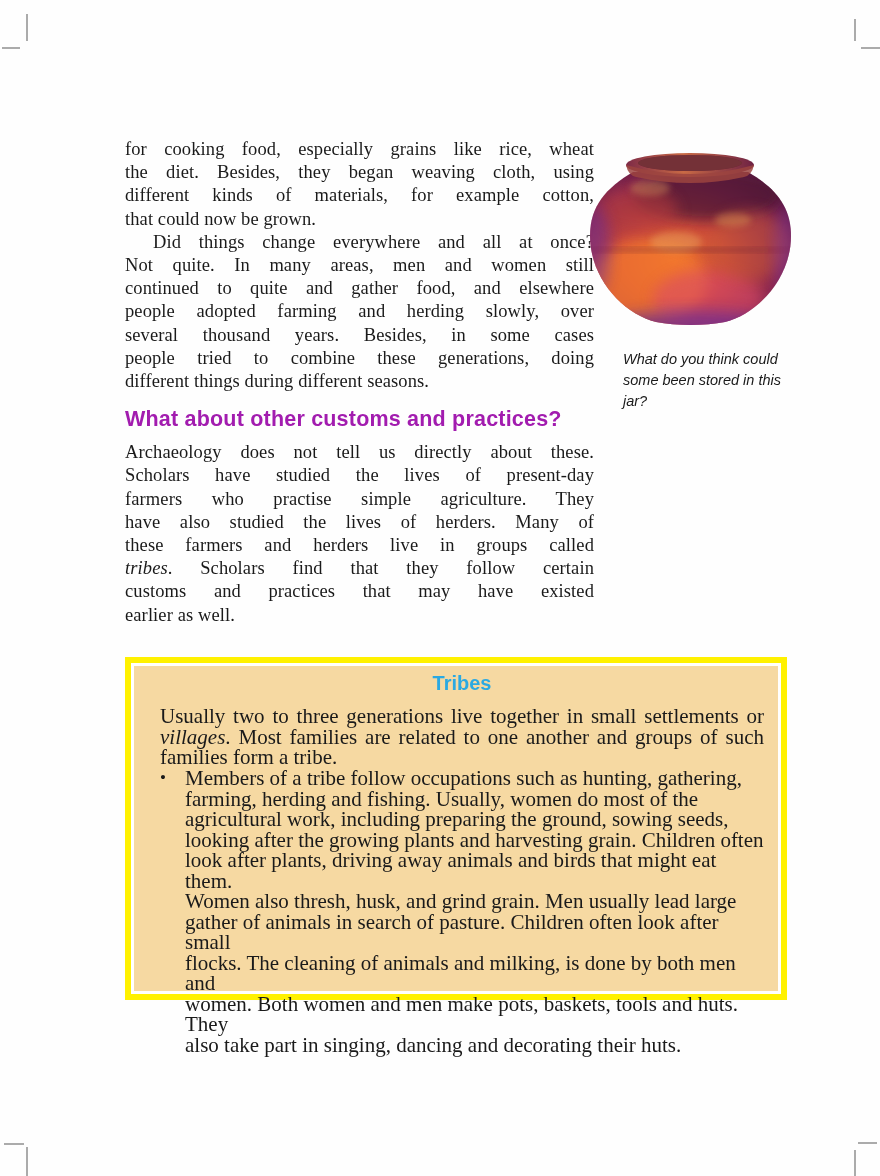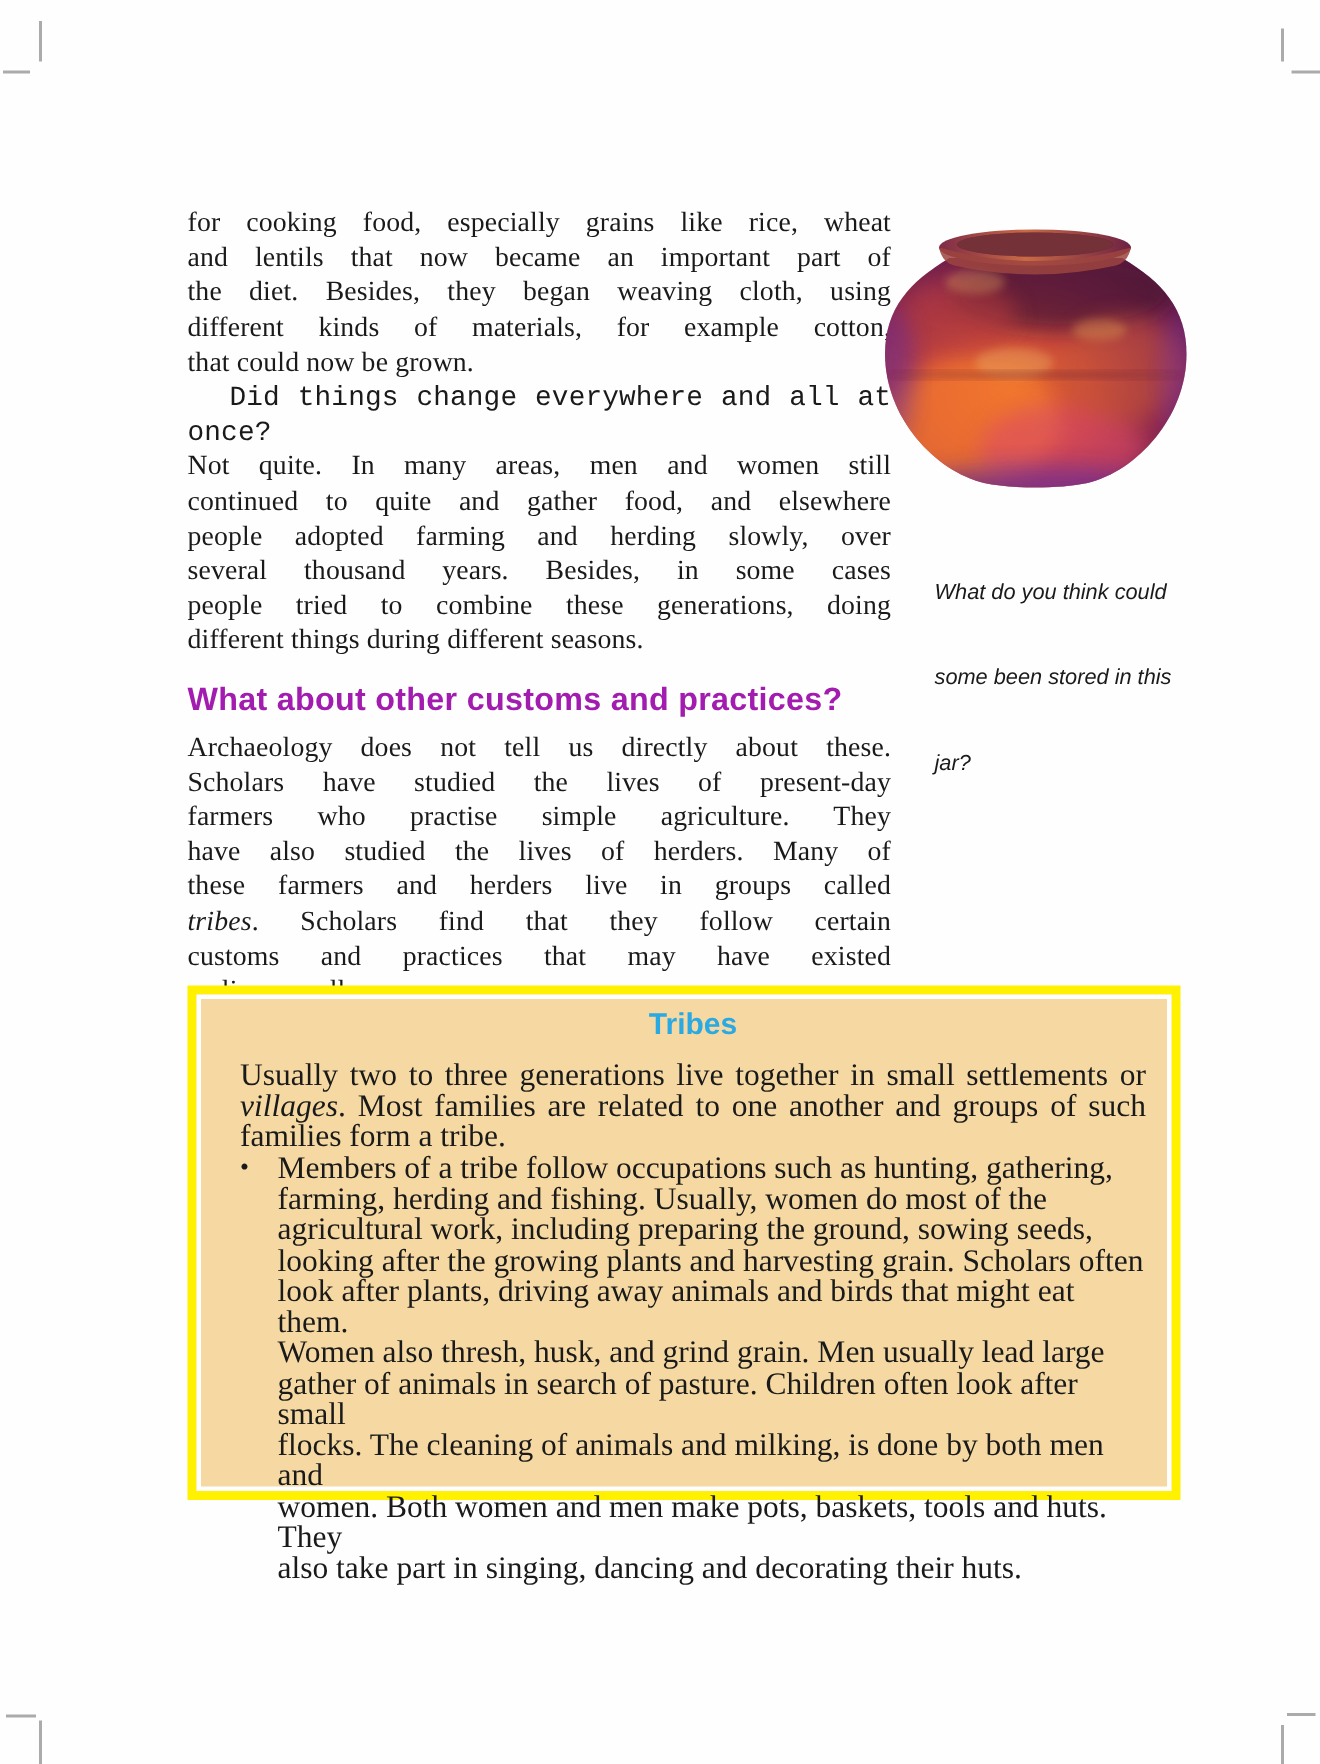--- a/index.html
+++ b/index.html
@@ -7,34 +7,34 @@
     position:relative; width:880px; height:1176px; background:#FEFEFE;
     font-family:"Liberation Serif", serif; color:#1A1A1A; overflow:hidden;
   }
   .crop { position:absolute; background:#ABABAB; }
 
   
   .main-col { position:absolute; left:125px; top:138px; width:469px; }
   .para { font-size:18.5px; line-height:23.2px; letter-spacing:0.1px; }
   .para .line { text-align:justify; text-align-last:justify; }
   .para .line:last-child { text-align-last:left; }
-  .indent-first .line:first-child { text-indent:28px;font-family:Liberation Mono, monospace; }
+  .indent-first .line:first-child { text-indent:28px; }
   .section-heading {
     margin:14px 0 9px 0; font-family:"Liberation Sans", sans-serif;
     font-weight:bold; font-size:21.5px; color:#a21caf; letter-spacing:0.2px;
   }
 
   
   .jar-figure { position:absolute; left:588px; top:150px; width:205px; height:188px; }
   .jar-caption {
     position:absolute; left:623px; top:349px; width:170px;
     font-family:"Liberation Sans", sans-serif; font-style:italic;
     font-size:14.5px; line-height:21px; color:#1A1A1A;
   }
-  .jar-caption .line { white-space:nowrap;margin-top:36px; }
+  .jar-caption .line { white-space:nowrap; }
 
   
   .tribes-box {
     position:absolute; left:125px; top:657px; width:662px; height:343px;
     background:#FFF100; box-sizing:border-box; padding:6px;
   }
   .tribes-inner {
     width:100%; height:100%; box-sizing:border-box;
     background:#F6D9A2; border:3px solid #FFFFFF;
     padding:6px 14px 12px 26px;
@@ -62,21 +62,20 @@
   <div class="crop" style="left:854px;top:19px;width:2px;height:22px;"></div>
   <div class="crop" style="left:861px;top:47px;width:19px;height:2px;"></div>
   <div class="crop" style="left:4px;top:1143px;width:20px;height:2px;"></div>
   <div class="crop" style="left:26px;top:1147px;width:2px;height:29px;"></div>
   <div class="crop" style="left:858px;top:1142px;width:19px;height:2px;"></div>
   <div class="crop" style="left:854px;top:1150px;width:2px;height:26px;"></div>
 
   <div class="main-col">
     <div class="para">
         <div class="line">for cooking food, especially grains like rice, wheat</div>
-        <div class="line">and lentils that now became an important part of</div>
         <div class="line">the diet. Besides, they began weaving cloth, using</div>
         <div class="line">different kinds of materials, for example cotton,</div>
         <div class="line">that could now be grown.</div>
       </div>
     <div class="para indent-first">
         <div class="line">Did things change everywhere and all at once?</div>
         <div class="line">Not quite. In many areas, men and women still</div>
         <div class="line">continued to quite and gather food, and elsewhere</div>
         <div class="line">people adopted farming and herding slowly, over</div>
         <div class="line">several thousand years. Besides, in some cases</div>
@@ -157,21 +156,21 @@
           <div class="line">Usually two to three generations live together in small settlements or</div>
           <div class="line"><i>villages</i>. Most families are related to one another and groups of such</div>
           <div class="line">families form a tribe.</div>
         </div>
       <div class="bullet-row">
         <div class="bullet-glyph">•</div>
         <div class="box-text bullet-text">
             <div class="line">Members of a tribe follow occupations such as hunting, gathering,</div>
             <div class="line">farming, herding and fishing. Usually, women do most of the</div>
             <div class="line">agricultural work, including preparing the ground, sowing seeds,</div>
-            <div class="line">looking after the growing plants and harvesting grain. Scholars often</div>
+            <div class="line">looking after the growing plants and harvesting grain. Children often</div>
             <div class="line">look after plants, driving away animals and birds that might eat them.</div>
             <div class="line">Women also thresh, husk, and grind grain. Men usually lead large</div>
             <div class="line">gather of animals in search of pasture. Children often look after small</div>
             <div class="line">flocks. The cleaning of animals and milking, is done by both men and</div>
             <div class="line">women. Both women and men make pots, baskets, tools and huts. They</div>
             <div class="line">also take part in singing, dancing and decorating their huts.</div>
           </div>
       </div>
     </div>
   </div>

